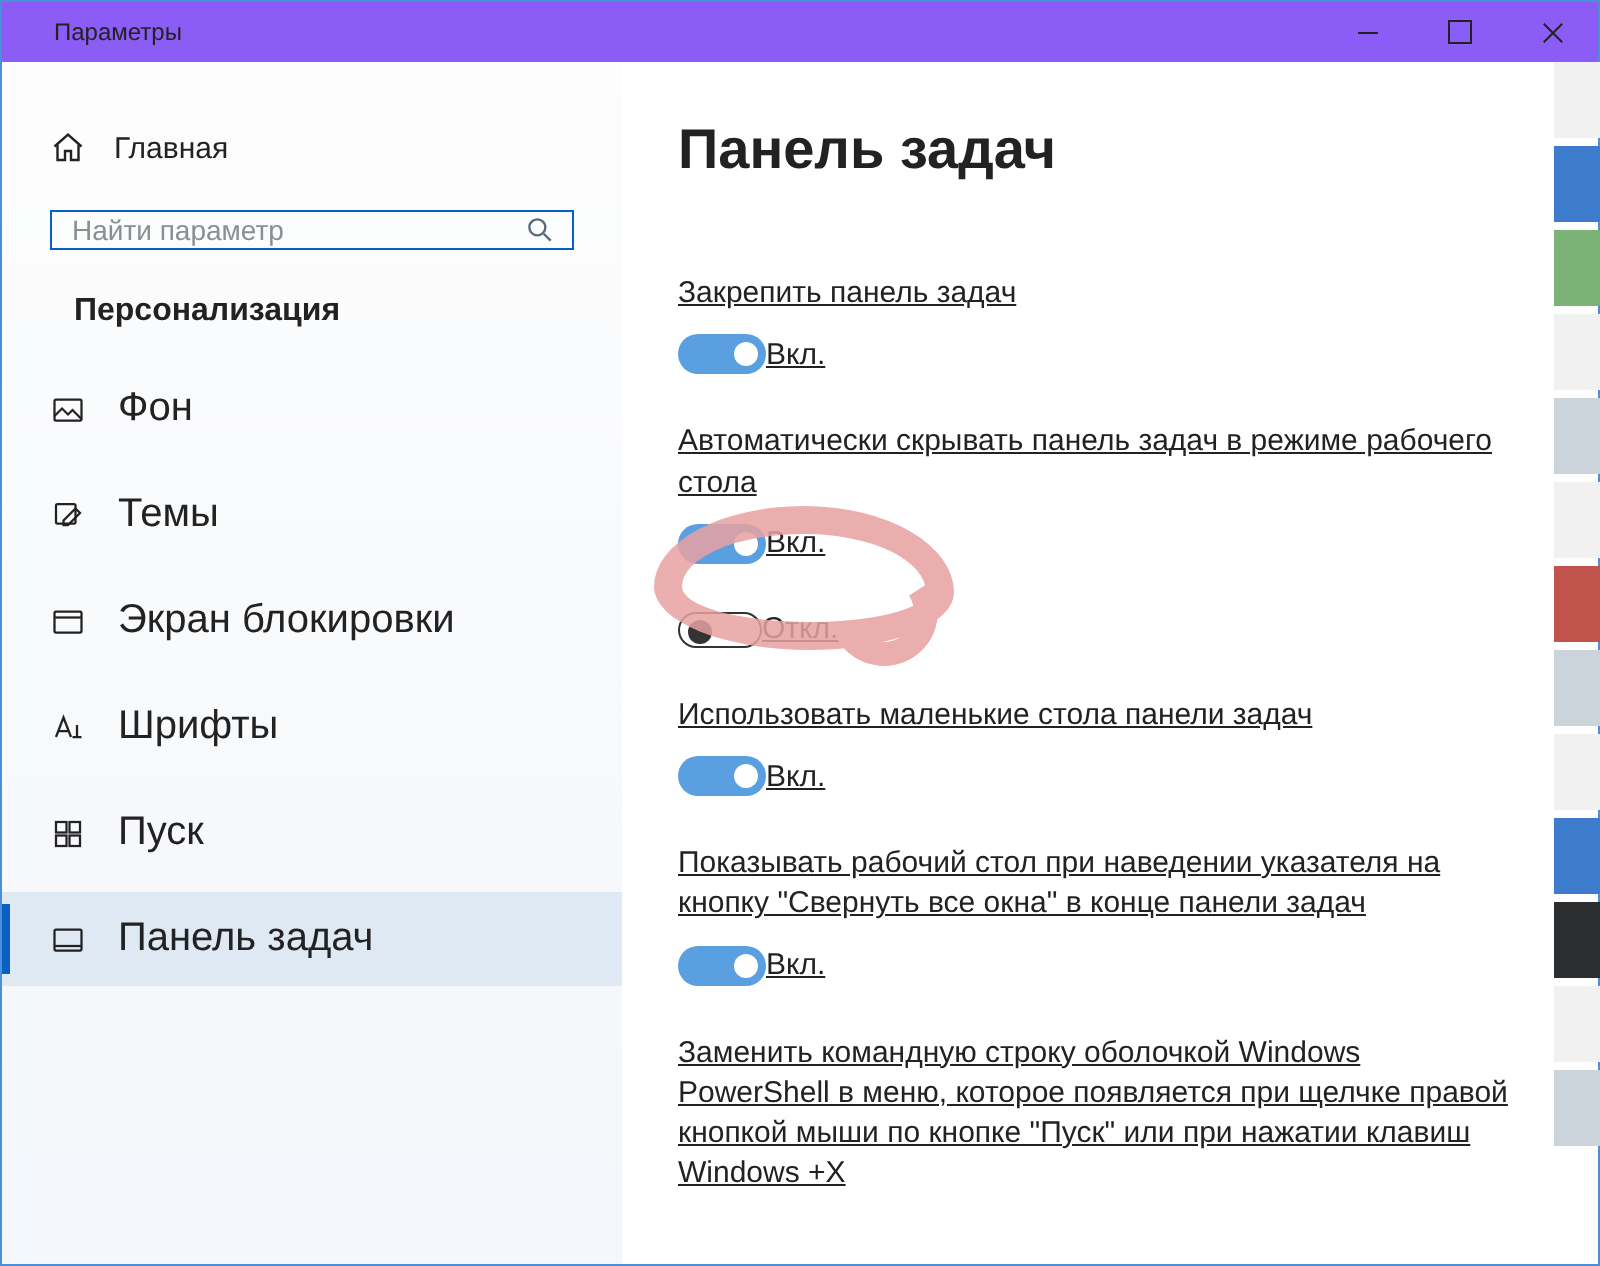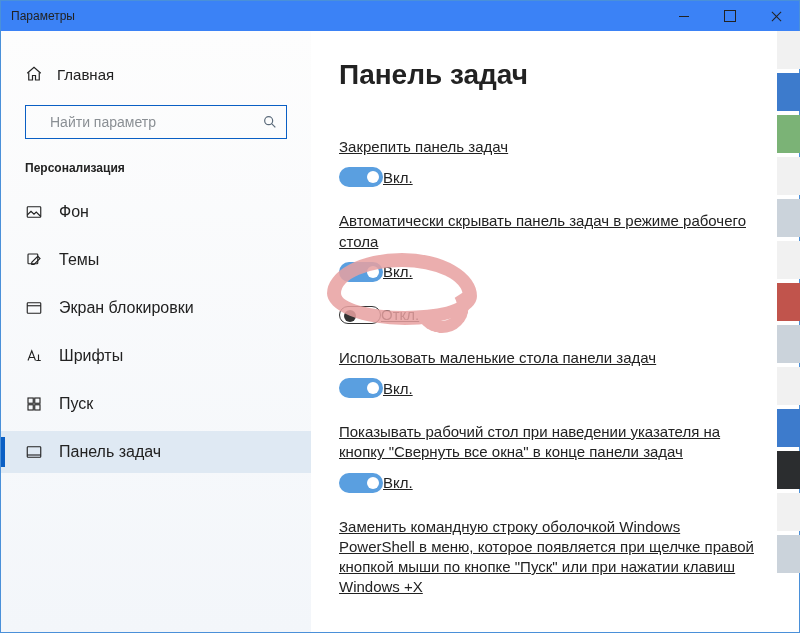--- a/index.html
+++ b/index.html
@@ -1,36 +1,36 @@
 <!DOCTYPE html>
 <html><head>
 <meta charset="utf-8">
 <style>
   * { box-sizing: border-box; margin: 0; padding: 0; }
   html, body { width: 800px; height: 633px; overflow: hidden; font-family: "Segoe UI", Tahoma, sans-serif; background: #fff; }
   .window { width: 800px; height: 633px; display: flex; flex-direction: column; border: 1px solid #4a90d9; position: relative; }
-  .titlebar { height: 30px; display: flex; align-items: center; padding-left: 10px; background: #3b82f6; font-size: 12px; color: #222; }
+  .titlebar { height: 30px; display: flex; align-items: center; padding-left: 26px; background: #8b5cf6; font-size: 12px; color: #222; }
   .titlebar-spacer { flex: 1; }
   .titlebar-btn { width: 46px; height: 30px; display: flex; align-items: center; justify-content: center; font-size: 12px; color: #222; }
   .titlebar-btn.min::before { content: ""; width: 10px; border-top: 1px solid #222; }
   .titlebar-btn.max::before { content: ""; width: 10px; height: 10px; border: 1px solid #222; }
   .titlebar-btn.close { position: relative; }
   .titlebar-btn.close::before, .titlebar-btn.close::after { content: ""; position: absolute; width: 13px; border-top: 1px solid #222; }
   .titlebar-btn.close::before { transform: rotate(45deg); }
   .titlebar-btn.close::after  { transform: rotate(-45deg); }
 
   .body { flex: 1; display: flex; overflow: hidden; }
   .sidebar { width: 310px; padding-top: 26px; background: linear-gradient(180deg,#fdfdfd 0%, #f3f6fa 100%); }
   .home { display: flex; align-items: center; gap: 14px; padding: 8px 24px 8px 24px; font-size: 15px; color: #222; }
   .home svg, .side-item svg { width: 18px; height: 18px; flex: 0 0 18px; }
-  .search { margin: 14px 24px 18px; height: 34px; border: 1px solid #0a5fc4; display: flex; align-items: center; padding: 0 8px 0 24px; }
+  .search { margin: 14px 24px 18px; height: 20px; border: 1px solid #0a5fc4; display: flex; align-items: center; padding: 0 8px 0 10px; }
   .search input { flex: 1; border: 0; outline: 0; font-size: 14px; background: transparent; }
   .search input::placeholder { color: #8a8f94; }
-  .section { font-weight: 600; font-size: 12px; color: #222; padding: 4px 24px 16px; }
-  .side-item { display: flex; align-items: center; gap: 16px; padding: 12px 24px 12px 24px; font-size: 16px; color: #222; margin-bottom: 6px; }
+  .section { font-weight: 600; font-size: 16px; color: #222; padding: 4px 36px 16px; }
+  .side-item { display: flex; align-items: center; gap: 16px; padding: 12px 24px 12px 24px; font-size: 20px; color: #222; margin-bottom: 6px; }
   .side-item.selected { background: #dfe9f3; position: relative; }
   .side-item.selected::before { content: ""; position: absolute; left: 0; top: 6px; bottom: 6px; width: 4px; background: #0a5fc4; }
 
   .content { flex: 1; padding: 28px 16px 0 28px; overflow: hidden; color: #222; position: relative; }
   .page-title { font-size: 28px; font-weight: 600; margin-bottom: 46px; }
   .setting { margin-bottom: 24px; max-width: 420px; text-decoration: underline; }
   .setting .label { font-size: 15px; margin-bottom: 10px; line-height: 1.35; color: #222; }
   .toggle-row { display: flex; align-items: center; font-size: 15px; }
   .toggle { width: 44px; height: 20px; border-radius: 10px; position: relative; }
   .toggle::after { content: ""; position: absolute; width: 12px; height: 12px; border-radius: 50%; top: 4px; }

